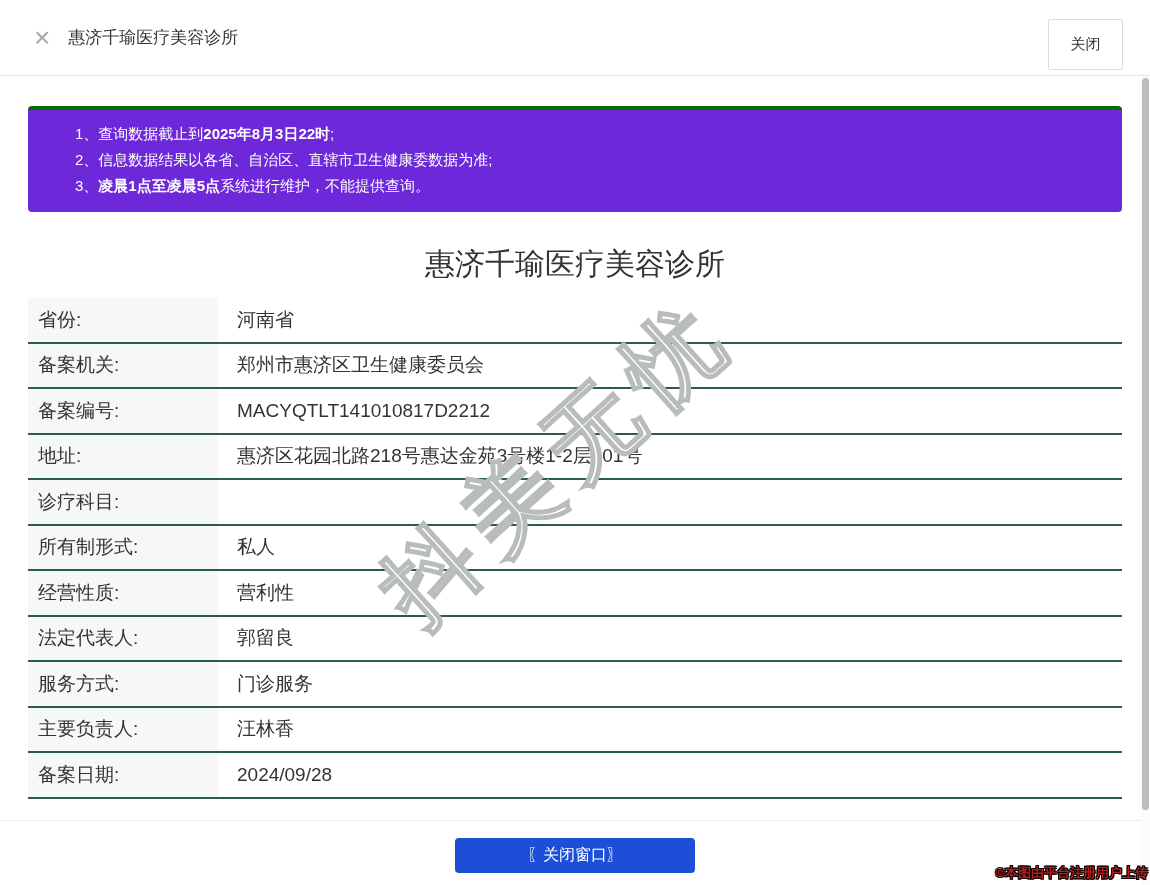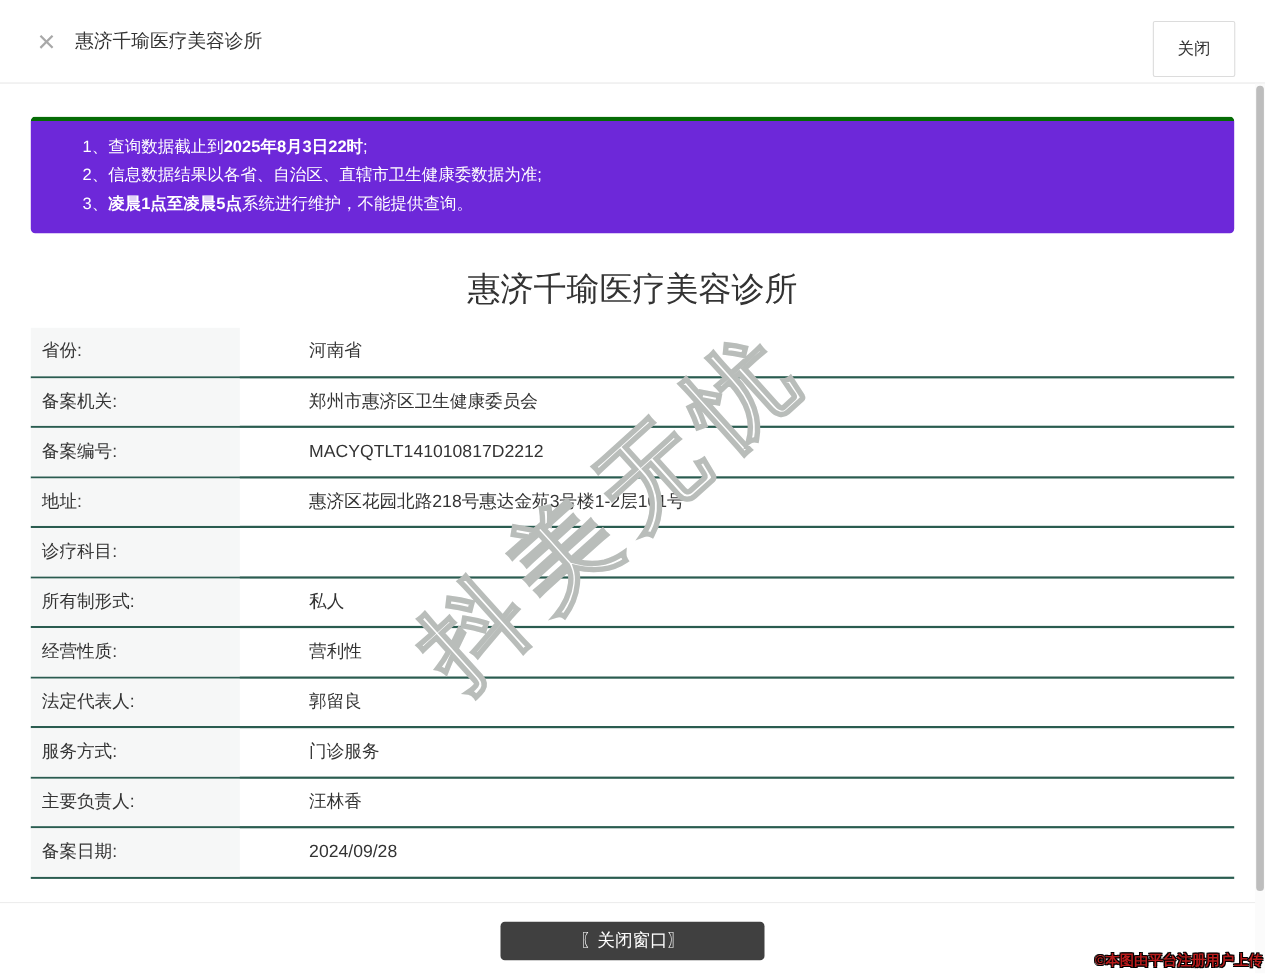--- a/index.html
+++ b/index.html
@@ -19,27 +19,27 @@
   
   .content { padding:0 28px; position:relative; }
   .notice { margin-top:30px; background:#6d28d9; border-top:4px solid #056c05;
     border-radius:4px; color:#fff; font-size:15px; line-height:26px;
     padding:11px 20px 13px 47px; }
   .notice b { font-weight:bold; }
   .page-title { text-align:center; font-size:30px; color:#333; margin-top:34px;
     font-weight:500; line-height:35px; }
   .table { margin-top:17px; }
   .trow { display:flex; align-items:stretch; height:45.5px;
-    border-bottom:2px solid #2a5c50; font-size:16px; color:#333;gap:44px; }
+    border-bottom:2px solid #2a5c50; font-size:19px; color:#333; }
   .tlabel { width:190px; background:#f6f7f7; display:flex; align-items:center;
     padding-left:10px; flex-shrink:0; }
   .tvalue { display:flex; align-items:center; padding-left:19px; }
   .hr-full { height:1px; background:#ededed; margin:21px -28px 0; }
   .btn-wrap { text-align:center; margin-top:17px; }
-  .btn-window { width:240px; height:35px; background:#404040; color:#fff;
+  .btn-window { width:240px; height:35px; background:#1d4ed8; color:#fff;
     border:none; border-radius:4px; font-size:16px; font-family:inherit; cursor:pointer; }
   
   .watermark { position:absolute; left:558px; top:462px; z-index:5;
     transform:translate(-50%,-50%) rotate(-42deg);
     font-size:92px; font-weight:bold; letter-spacing:16px; white-space:nowrap;
     color:#ffffff; -webkit-text-stroke:2px #b9bdba;
     text-shadow:0 0 1px #c2c6c3; pointer-events:none; }
   .copyright { position:absolute; right:2px; bottom:3px; z-index:9;
     font-size:13px; font-weight:bold; color:#b91c1c;
     text-shadow:-1px -1px 0 #000, 1px -1px 0 #000, -1px 1px 0 #000, 1px 1px 0 #000, 0 1px 0 #000, 0 -1px 0 #000; }

